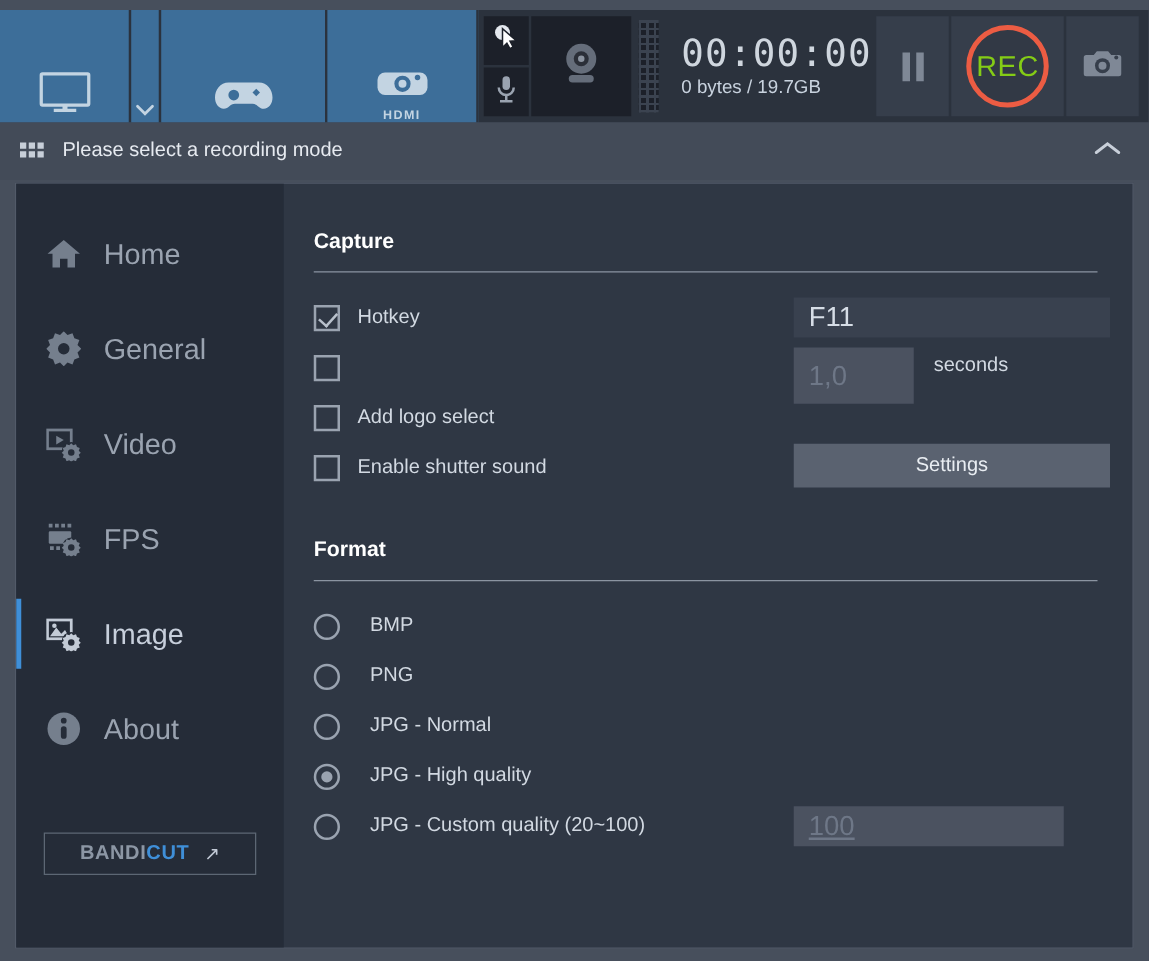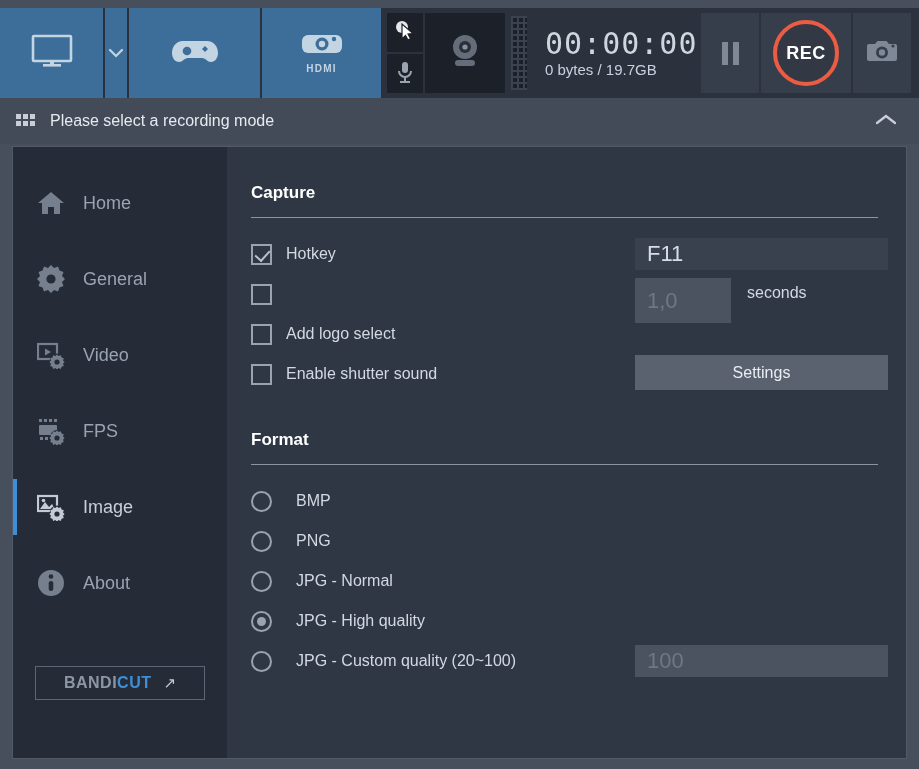--- a/index.html
+++ b/index.html
@@ -25,21 +25,21 @@
     background: #2b323d;
     display: flex;
     align-items: stretch;
   }
 
   .mode-btn {
     background: #3d6e99;
     border-right: 2px solid #2b323d;
     display: flex;
     align-items: center;
-    justify-content: center;
+    justify-content: flex-end;
     flex-direction: column;
     cursor: pointer;
   }
   .mode-screen { width: 105px; }
   .mode-caret  { width: 24px; }
   .mode-game   { width: 133px; }
   .mode-hdmi   { width: 121px; }
 
   .hdmi-label {
     font-size: 10px;
@@ -128,23 +128,23 @@
     cursor: pointer;
   }
   .rec-ring {
     width: 66px; height: 66px;
     border-radius: 50%;
     border: 4px solid #ec5c43;
     display: flex; align-items: center; justify-content: center;
     background: #323945;
   }
   .rec-label {
-    color: #ffffff;
-    font-weight: bold;
-    font-size: 18px;
+    color: #84cc16;
+    font-weight: normal;
+    font-size: 23px;
     letter-spacing: 0.5px;
   }
   .cam-btn {
     width: 58px; height: 80px;
     background: #363e4b;
     display: flex; align-items: center; justify-content: center;
     cursor: pointer;
   }
 
   
@@ -198,21 +198,21 @@
     cursor: pointer;
     position: relative;
   }
   .side-item .side-ico {
     width: 30px;
     display: flex; align-items: center; justify-content: flex-start;
     margin-right: 16px;
   }
   .side-label {
     color: #9aa3b0;
-    font-size: 18px;
+    font-size: 23px;
   }
   .side-item.active .side-label { color: #c7cfdb; }
   .side-item.active::before {
     content: "";
     position: absolute;
     left: 0; top: 10px;
     width: 4px; height: 56px;
     background: #3f8fd8;
   }
   .side-ico svg { fill: #757f8d; }
@@ -308,21 +308,21 @@
     align-items: center;
     padding-left: 12px;
     cursor: text;
     text-align: center;
   }
   .field.ph { color: #6e7787; background: #4b5260; }
 
   .hk-field   { left: 384px; top: 4px;  width: 253px; height: 32px; }
   .sec-field  { left: 384px; top: 4px;  width: 96px;  height: 45px; }
   .sec-unit   { position: absolute; left: 496px; top: 10px; color: #d2d9e2; font-size: 16px; }
-  .qual-field { left: 384px; top: 4px;  width: 253px; height: 32px; }
+  .qual-field { left: 384px; top: 4px;  width: 216px; height: 32px; text-decoration: underline; }
 
   .settings-btn {
     position: absolute;
     left: 384px; top: 1px;
     width: 253px; height: 35px;
     background: #5a6270;
     color: #e9edf2;
     font-size: 16px;
     display: flex;
     align-items: center;

